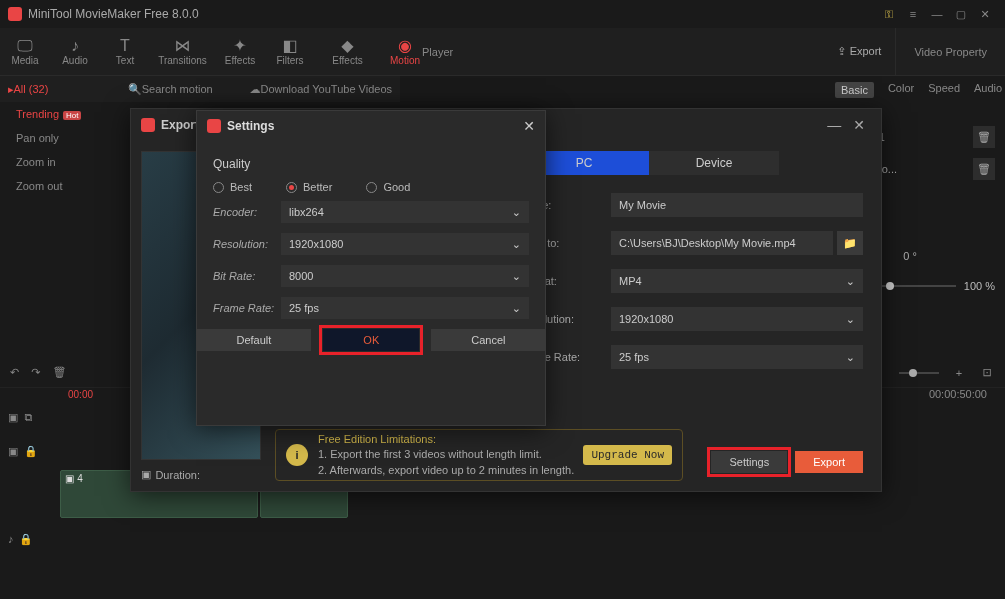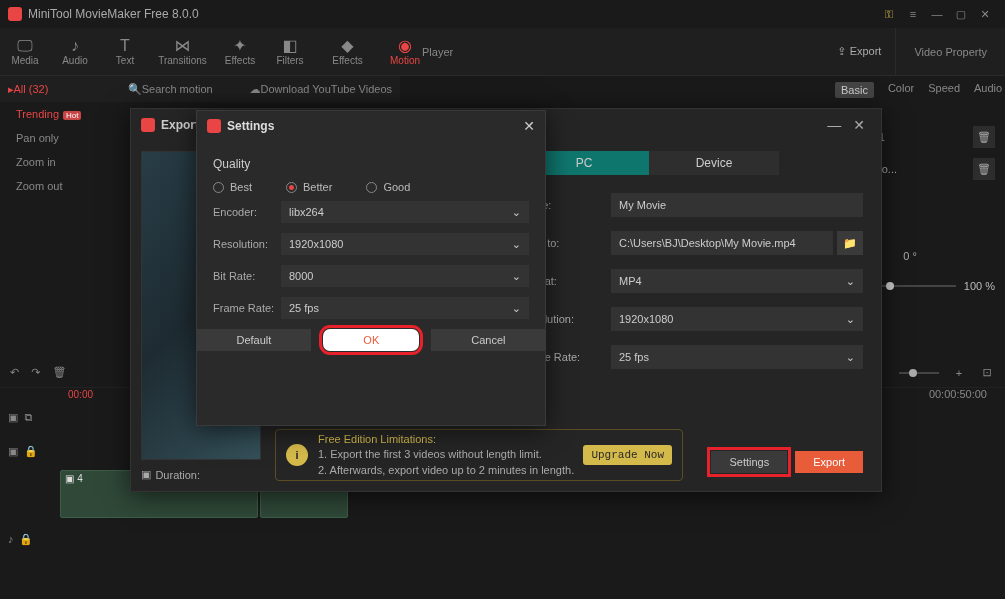--- a/index.html
+++ b/index.html
@@ -61,21 +61,21 @@
 .export-dialog .hdr .lg { width:14px; height:14px; background:#e94545; border-radius:3px; margin-right:6px; }
 .export-dialog .hdr .sp { flex:1; }
 .export-dialog .hdr .wbtn { color:#aaa; padding:0 6px; cursor:pointer; font-size:14px; }
 .export-body { display:flex; height:calc(100% - 32px); }
 .preview-col { width:140px; padding:10px; display:flex; flex-direction:column; }
 .preview-img { flex:1; background:linear-gradient(135deg,#283d46,#1e2b32,#345059); border:1px solid #333; }
 .dur { margin-top:8px; color:#aaa; display:flex; align-items:center; gap:4px; }
 .right-col { flex:1; padding:10px 18px; }
 .tabbar { display:flex; width:260px; margin-bottom:18px; }
 .tabbar .tb { flex:1; text-align:center; padding:5px 0; background:#2e2e2e; color:#ccc; font-size:12px; cursor:pointer; }
-.tabbar .tb.active { background:#0f766e; }
+.tabbar .tb.active { background:#1d4ed8; }
 .form-row { display:flex; align-items:center; margin-bottom:14px; }
 .form-row .lbl { width:92px; color:#aaa; }
 .form-row .inp { flex:1; background:#333; color:#ccc; padding:4px 8px; border:none; font-size:11px; height:24px; }
 .form-row .sel { flex:1; background:#333; color:#ccc; padding:4px 8px; display:flex; align-items:center; justify-content:space-between; height:24px; cursor:pointer; }
 .form-row .folder { width:26px; height:24px; background:#3a3a3a; margin-left:4px; display:flex; align-items:center; justify-content:center; color:#ccc; cursor:pointer; }
 .action-row { display:flex; justify-content:flex-end; gap:8px; position:absolute; right:18px; bottom:18px; }
 .btn { padding:5px 18px; background:#3a3a3a; color:#ccc; font-size:11px; cursor:pointer; }
 .btn.primary { background:#e85c3a; color:#fff; }
 .hl-red { outline:3px solid #e8222a; outline-offset:1px; }
 
@@ -85,21 +85,21 @@
 .settings-dialog .hdr .lg { width:14px; height:14px; background:#e94545; border-radius:3px; margin-right:6px; }
 .settings-dialog .hdr .ttl { color:#ddd; font-weight:bold; font-size:12px; flex:1; }
 .settings-dialog .hdr .cls { color:#ccc; cursor:pointer; font-size:14px; }
 .settings-body { padding:8px 16px; }
 .sec-title { color:#ccc; margin:8px 0 10px 0; font-size:12px; }
 .radio-row { display:flex; gap:34px; margin-bottom:8px; }
 .radio { display:flex; align-items:flex-end; gap:6px; color:#bbb; cursor:pointer; }
 .radio .dot { width:11px; height:11px; border-radius:50%; border:1px solid #888; display:flex; align-items:center; justify-content:center; }
 .radio.sel .dot::after { content:""; width:5px; height:5px; background:#e94545; border-radius:50%; }
 .s-form-row { display:flex; align-items:center; margin-bottom:10px; }
-.s-form-row .lbl { width:68px; color:#aaa; }
+.s-form-row .lbl { width:68px; color:#aaa;font-style:italic; }
 .s-form-row .sel { flex:1; background:#333; color:#ccc; padding:3px 8px; display:flex; align-items:center; justify-content:space-between; height:22px; cursor:pointer; }
 .s-actions { display:flex; gap:12px; justify-content:center; margin-top:8px; }
 .s-actions .btn { padding:5px 40px; }
 
 
 .limit-banner { position:absolute; left:144px; bottom:10px; width:408px; height:52px; border:1px solid #5c4e24; border-radius:4px; display:flex; align-items:center; padding:0 10px; background:#252525; }
 .limit-banner .icn { width:22px; height:22px; background:#d4b94b; color:#252525; border-radius:50%; display:flex; align-items:center; justify-content:center; font-weight:bold; margin-right:10px; }
 .limit-banner .txt { flex:1; color:#aaa; line-height:1.4; }
 .limit-banner .txt .hdr2 { color:#d4b94b; }
 .limit-banner .up { background:#d4b94b; color:#2a2a2a; padding:4px 8px; border-radius:3px; cursor:pointer; font-size:11px;font-family:Liberation Mono, monospace; }
@@ -343,17 +343,17 @@
       </div>
     <div class="s-form-row">
         <div class="lbl">Frame Rate:</div>
         <div class="sel">
           <span>25 fps</span>
           <span>⌄</span>
         </div>
       </div>
     <div class="s-actions">
       <div class="btn">Default</div>
-      <div class="btn hl-red" style="background:#ffffff;color:#e85c3a;border-radius:7px;">OK</div>
+      <div class="btn hl-red" style="background:#0f172a;color:#e85c3a;">OK</div>
       <div class="btn">Cancel</div>
     </div>
   </div>
 </div>
 
 </body></html>

